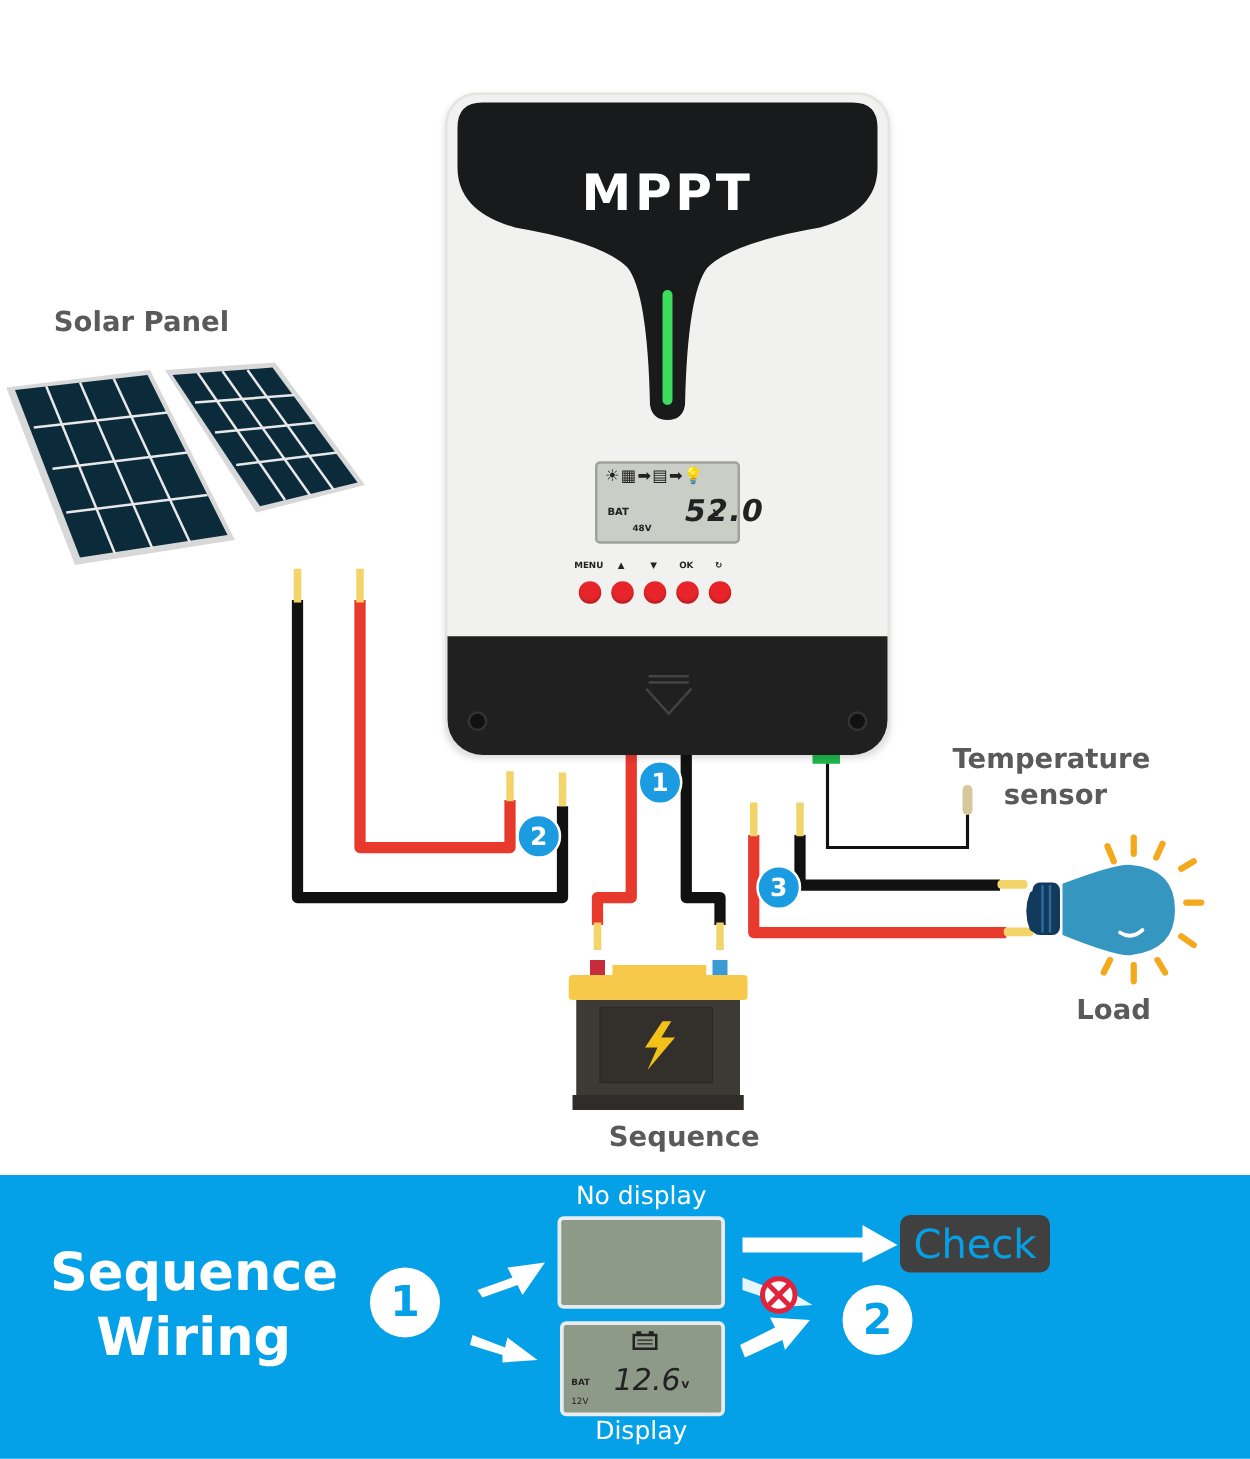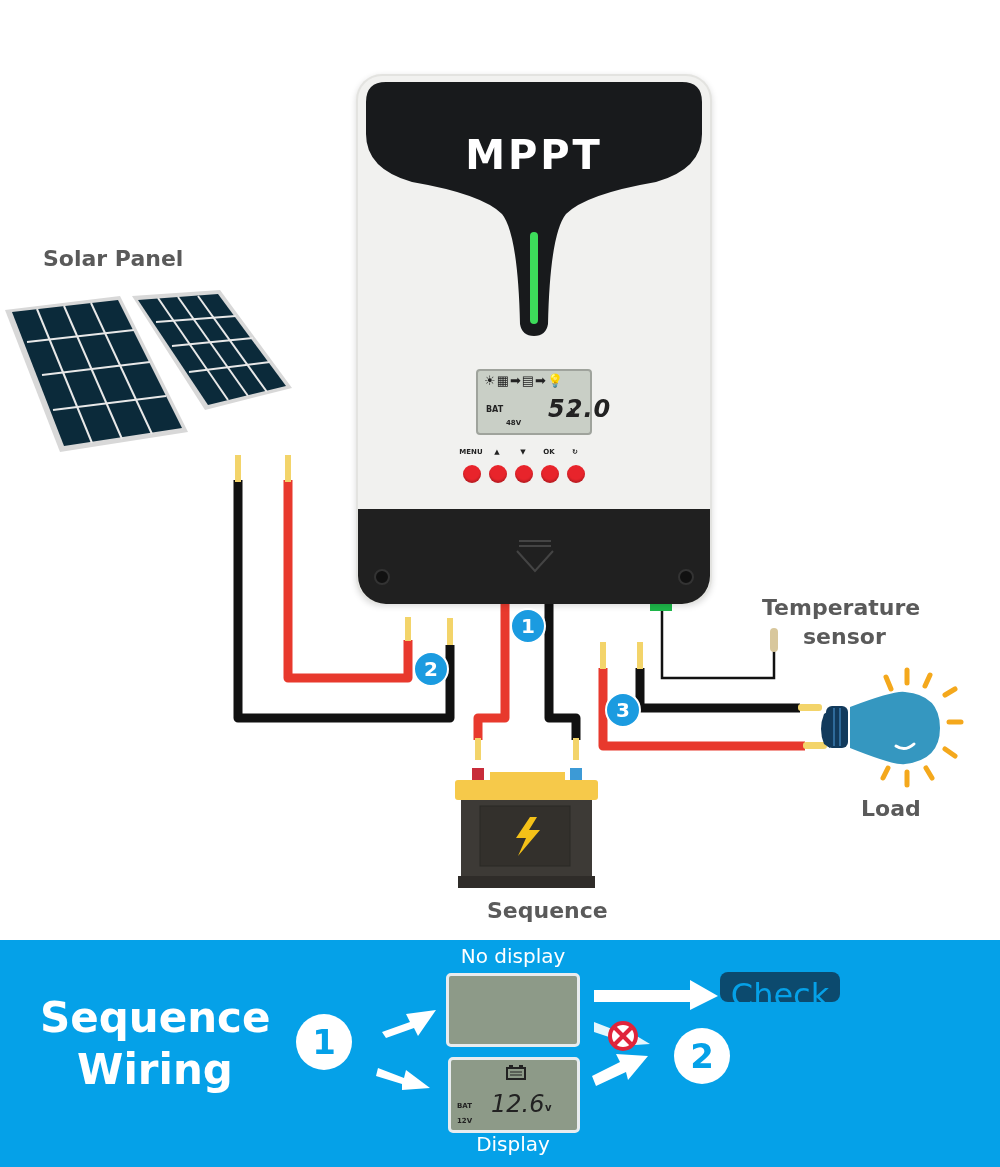--- a/index.html
+++ b/index.html
@@ -29,21 +29,21 @@
   .screw { position:absolute; width:12px; height:12px; background:#111; border-radius:50%; border:2px solid #333; }
   .badge { position:absolute; width:32px; height:32px; border-radius:50%; background:#1b9be0; color:#fff;
            font-weight:bold; font-size:20px; text-align:center; line-height:32px; border:2px solid #fff; }
   .banner { position:absolute; left:0; top:940px; width:1000px; height:227px; background:#05a1e8; }
   .ws-title { position:absolute; left:40px; top:52px; width:230px; text-align:center; color:#fff;
               font-weight:bold; font-size:42px; line-height:52px; }
   .circle-num { position:absolute; width:56px; height:56px; border-radius:50%; background:#fff; color:#05a1e8;
                 font-weight:bold; font-size:34px; text-align:center; line-height:56px; }
   .small-lcd { position:absolute; background:#8d9a88; border:3px solid #e8ecef; border-radius:5px; }
   .cap { position:absolute; color:#fff; font-size:20px; text-align:center; }
-  .check-box { position:absolute; left:720px; top:32px; width:120px; height:30px; background:#0c4a6e; border-radius:8px;
+  .check-box { position:absolute; left:720px; top:32px; width:120px; height:46px; background:#404040; border-radius:8px;
                color:#05a1e8; font-size:32px; text-align:center; line-height:46px; }
 </style>
 </head>
 <body>
 
 <svg id="wires" viewBox="0 0 1000 940">
 
   <g>
     <polygon points="5,310 120,296 188,432 60,452" fill="#d8d8d8"></polygon>
     <polygon points="12,312 118,300 182,428 64,446" fill="#0b2a3a"></polygon>
@@ -209,19 +209,19 @@
     <svg class="abs" style="left:54px;top:4px;" width="22" height="16">
       <rect x="2" y="4" width="18" height="11" fill="none" stroke="#222" stroke-width="2"></rect>
       <rect x="4" y="1" width="4" height="3" fill="#222"></rect>
         <rect x="14" y="1" width="4" height="3" fill="#222"></rect>
       <line x1="5" y1="8" x2="17" y2="8" stroke="#222"></line>
         <line x1="5" y1="11" x2="17" y2="11" stroke="#222"></line>
     </svg>
     <div class="abs" style="left:6px;top:42px;font-size:7px;font-weight:bold;color:#222;">BAT</div>
     <div class="abs" style="left:40px;top:30px;font-size:24px;font-style:italic;color:#222;">12.6</div>
     <div class="abs" style="left:94px;top:42px;font-size:10px;font-weight:bold;color:#222;">v</div>
-    <div class="abs" style="left:6px;top:57px;font-size:7px;font-weight:bold;color:#222;">12V</div>
+    <div class="abs" style="left:6px;top:57px;font-size:7px;font-weight:normal;color:#222;">12V</div>
   </div>
   <div class="cap" style="left:448px;top:192px;width:130px;">Display</div>
 
   <div class="check-box">Check</div>
   <div class="circle-num" style="left:674px;top:88px;">2</div>
 </div>
 
 </body></html>

